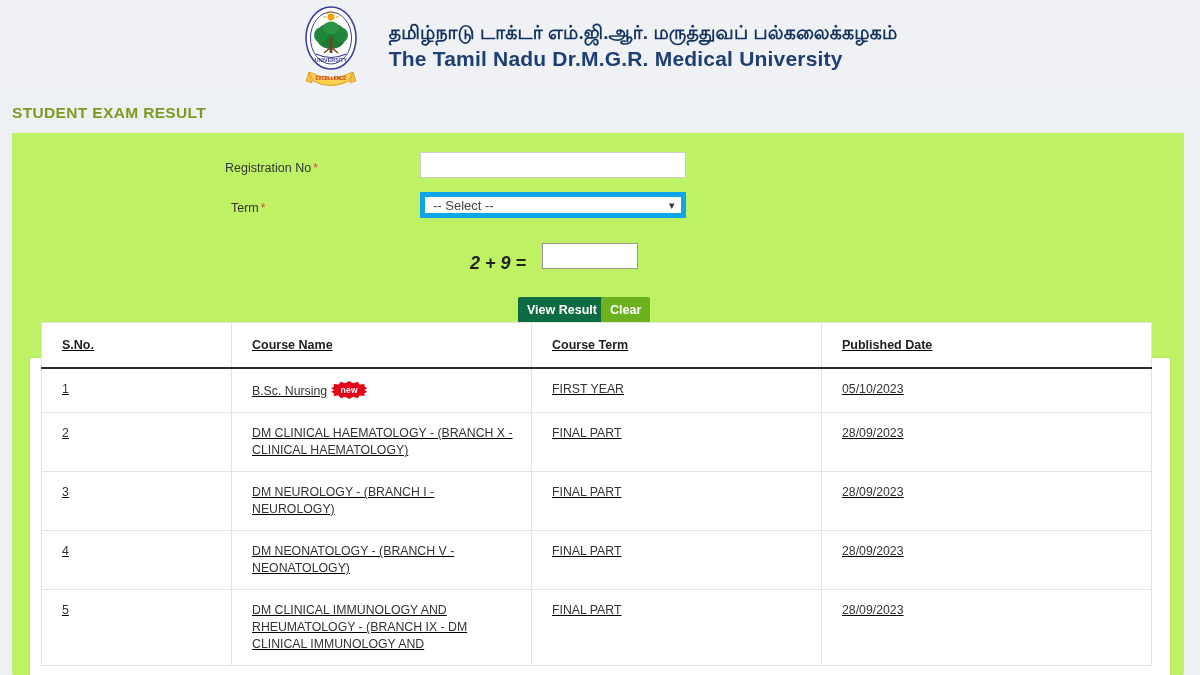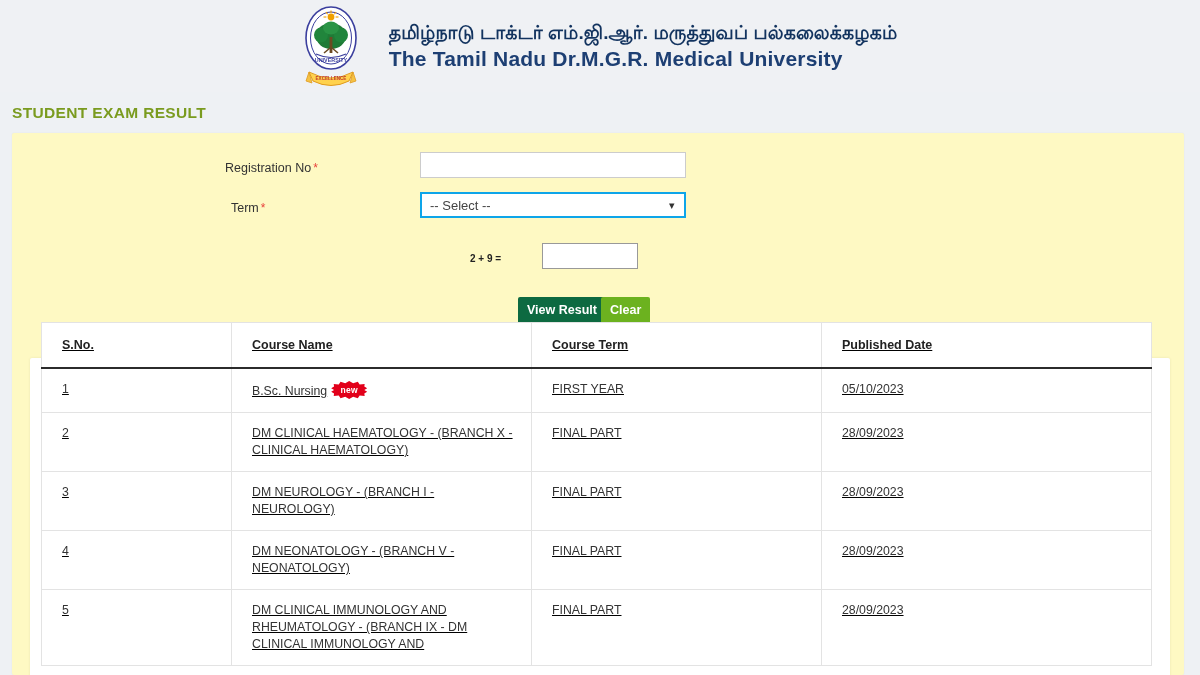--- a/index.html
+++ b/index.html
@@ -35,21 +35,21 @@
   .page-title {
     position: absolute; top: 104px; left: 12px;
     font-size: 15.5px; font-weight: bold; color: #7a9b1f;
     letter-spacing: .35px;
   }
 
   
   .content-panel {
     position: absolute; top: 133px; left: 12px;
     width: 1172px; height: 542px;
-    background: #fef9c3;
+    background: #bef264;
     border-radius: 2px;
     box-shadow: 0 0 2px rgba(0,0,0,.06);
   }
 
   
   .form-area { position: absolute; top: 0; left: 0; width: 100%; height: 205px; }
   .form-label {
     position: absolute; font-size: 12.5px; color: #333;
     white-space: nowrap;
   }
@@ -59,36 +59,37 @@
     position: absolute;
     border: 1px solid #ccc;
     background: #fff;
     font-family: "Liberation Sans", sans-serif;
     font-size: 13px; color: #333;
     padding: 0 8px;
     outline: none;
   }
   .sel-input {
     position: absolute;
-    border: 2px solid #0ea5e9;
+    border: 5px solid #0ea5e9;
     background: #fff;
     font-family: "Liberation Sans", sans-serif;
     font-size: 13px; color: #444;
     padding: 0 8px;
     outline: none;
     appearance: none; -webkit-appearance: none;
   }
   .sel-caret {
     position: absolute; pointer-events: none;
     font-size: 11px; color: #333;
   }
 
   .captcha-label {
-    position: absolute; font-size: 10px; font-weight: bold; color: #222;
+    position: absolute; font-size: 18px; font-weight: bold; color: #222;
     white-space: nowrap;
+    font-style: italic;
   }
 
   .btn {
     position: absolute;
     border: none; color: #fff;
     font-family: "Liberation Sans", sans-serif;
     font-size: 12.5px; font-weight: bold;
     cursor: pointer; padding: 0 9px;
     height: 27px; line-height: 27px;
     border-radius: 2px;

